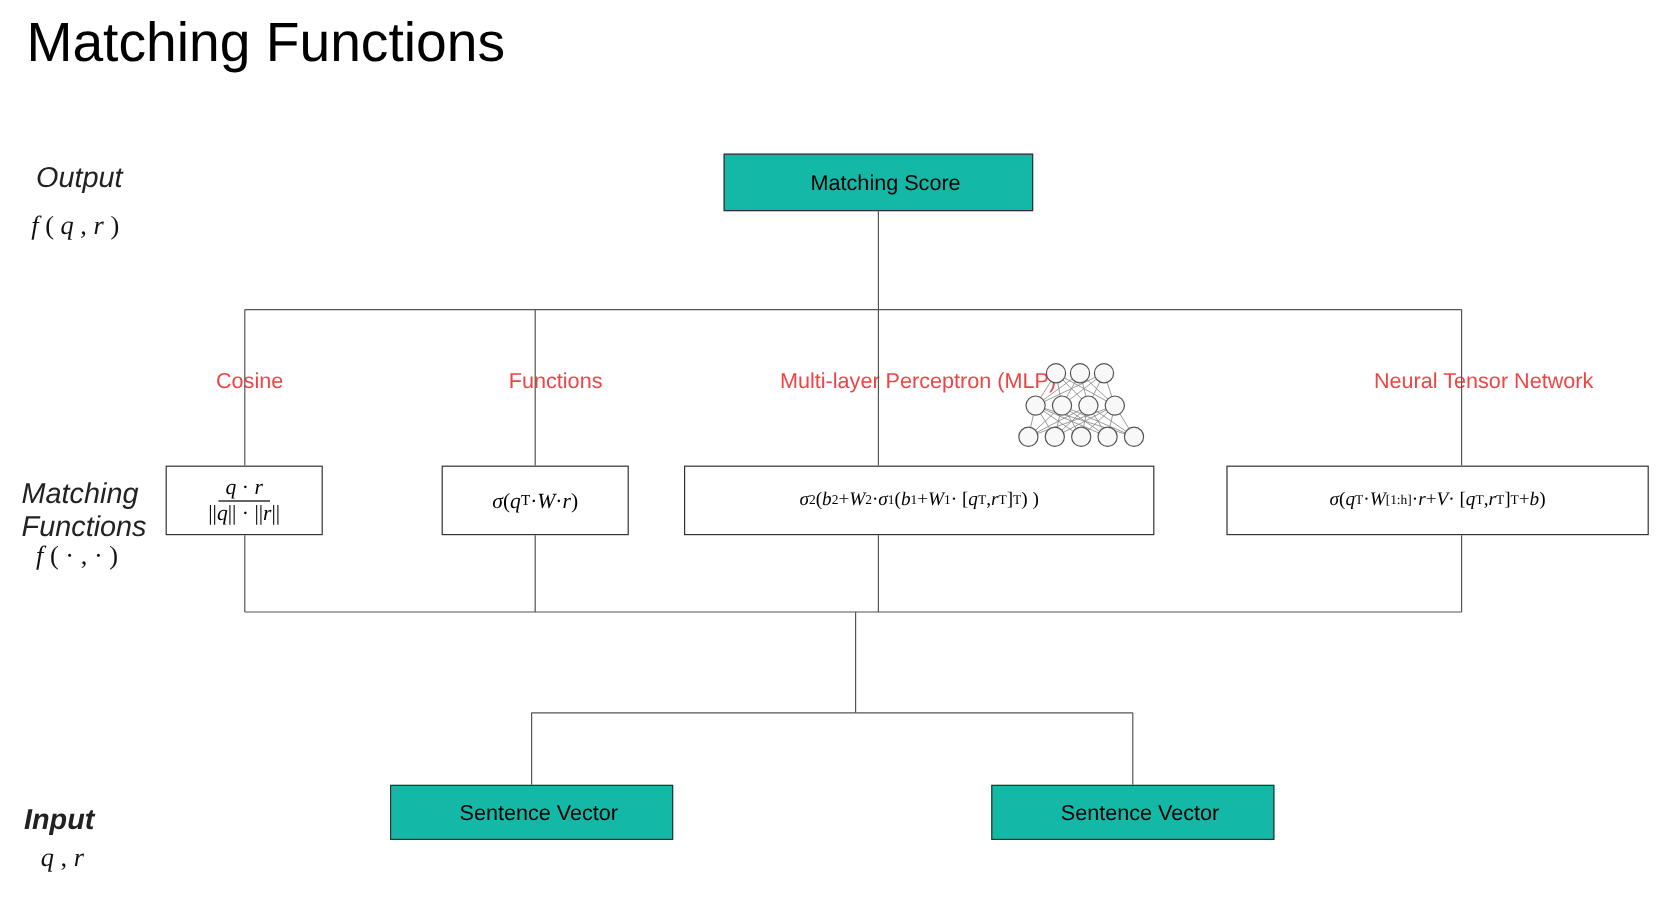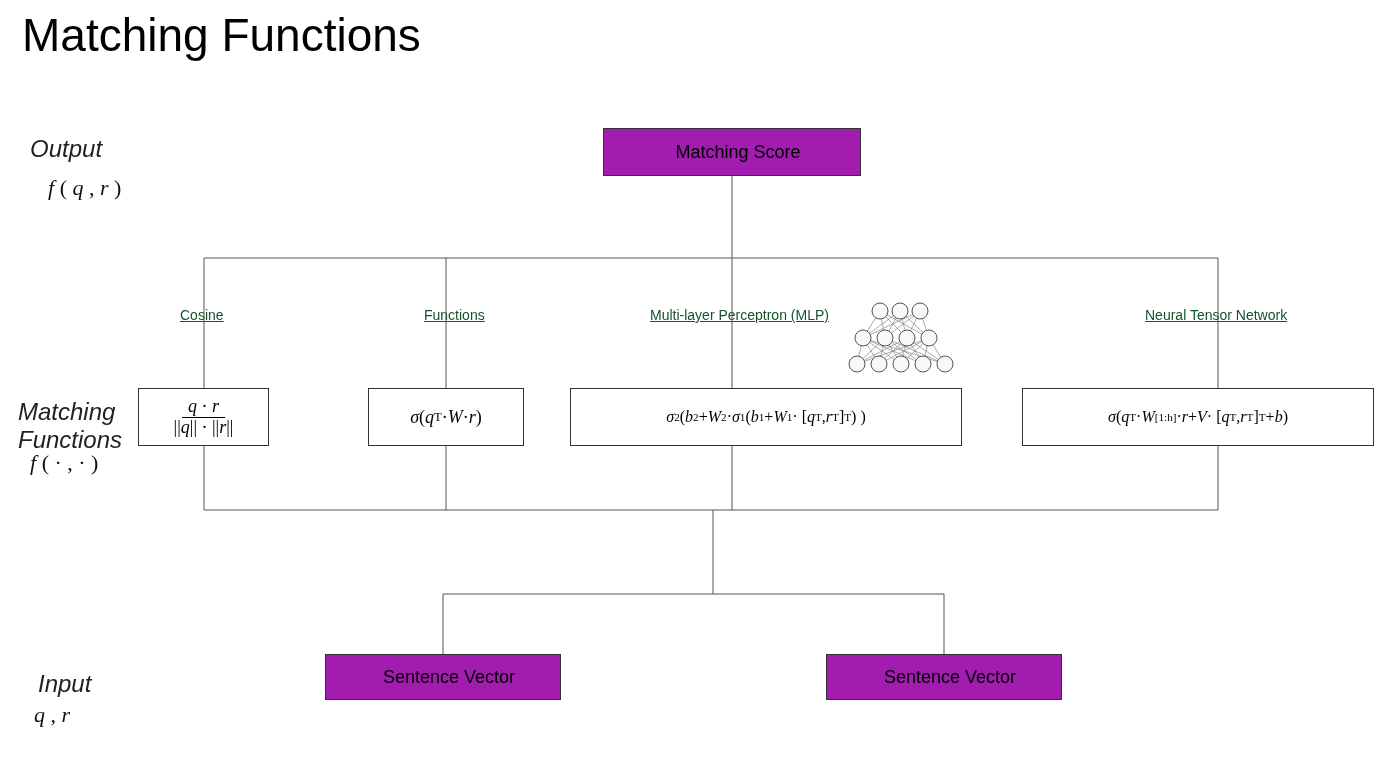--- a/index.html
+++ b/index.html
@@ -28,35 +28,34 @@
   }
   .row-formula {
     position: absolute;
     font-family: "Cambria Math", "Times New Roman", serif;
     font-size: 22px;
     color: #111;
   }
   .node-box {
     position: absolute;
     border: 1.5px solid #333;
-    background: #a21caf;
+    background: #14b8a6;
     display: flex;
     align-items: center;
     justify-content: center;
     font-size: 18px;
     font-family: Arial, sans-serif;
     box-sizing: border-box;
     padding-left: 12px;
   }
   .fn-label {
     position: absolute;
-    font-size: 14px;
+    font-size: 18px;
     font-family: Arial, sans-serif;
-    color: #14532d;
-    text-decoration: underline;
+    color: #ef4444;
   }
   .formula-box {
     position: absolute;
     border: 1.5px solid #333;
     background: #fff;
     display: flex;
     align-items: center;
     justify-content: center;
     font-family: "Cambria Math", "Times New Roman", serif;
     font-size: 18px;
@@ -92,27 +91,27 @@
   }
   .mlp-icon circle { fill: #f8f8f8; stroke: #555; stroke-width: 1; }
   .mlp-icon line { stroke: #888; stroke-width: 0.7; }
 </style>
 </head>
 <body>
 
 <div class="title">Matching Functions</div>
 
 <div class="row-label" style="left:30px; top:135px;">Output</div>
-<div class="row-formula" style="left:26px; top:175px;margin-left:22px;"><i>f</i> ( <i>q</i> , <i>r</i> )</div>
+<div class="row-formula" style="left:26px; top:175px;"><i>f</i> ( <i>q</i> , <i>r</i> )</div>
 
 <div class="row-label" style="left:18px; top:398px; white-space:pre-line;">Matching
 Functions</div>
 <div class="row-formula" style="left:30px; top:450px;"><i>f</i> ( · , · )</div>
 
-<div class="row-label" style="left:38px; top:670px;">Input</div>
+<div class="row-label" style="left:20px; top:670px;font-weight:bold;">Input</div>
 <div class="row-formula" style="left:34px; top:702px;"><i>q</i> , <i>r</i></div>
 
 <div class="node-box" style="left:603px; top:128px; width:258px; height:48px;">Matching Score</div>
 
 <div class="fn-label" style="left:180px; top:307px;">Cosine</div>
 <div class="fn-label" style="left:424px; top:307px;">Functions</div>
 <div class="fn-label" style="left:650px; top:307px;">Multi-layer Perceptron (MLP)</div>
 <div class="fn-label" style="left:1145px; top:307px;">Neural Tensor Network</div>
 
 <svg class="mlp-icon" style="left:845px; top:296px;" width="110" height="80">

